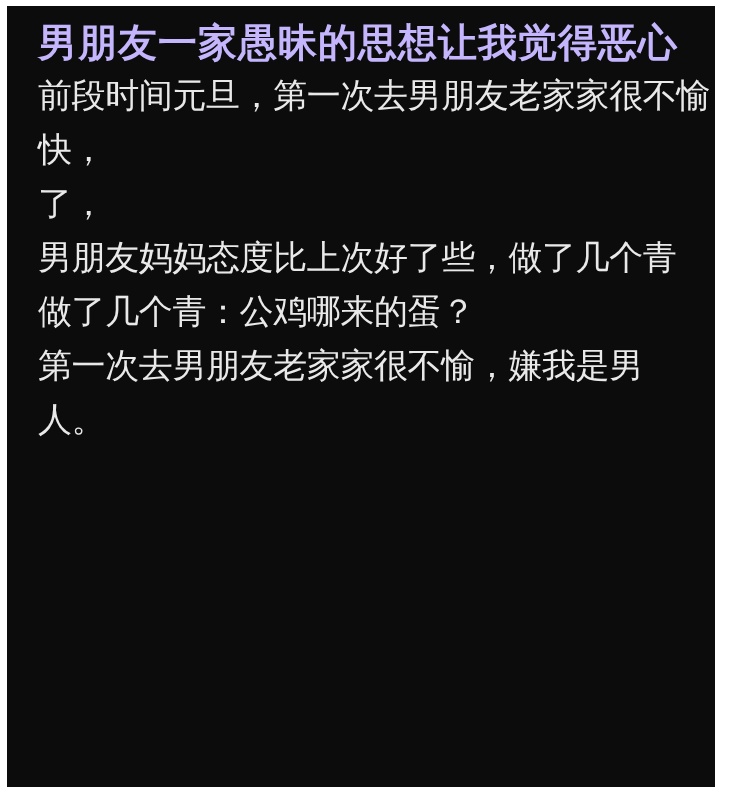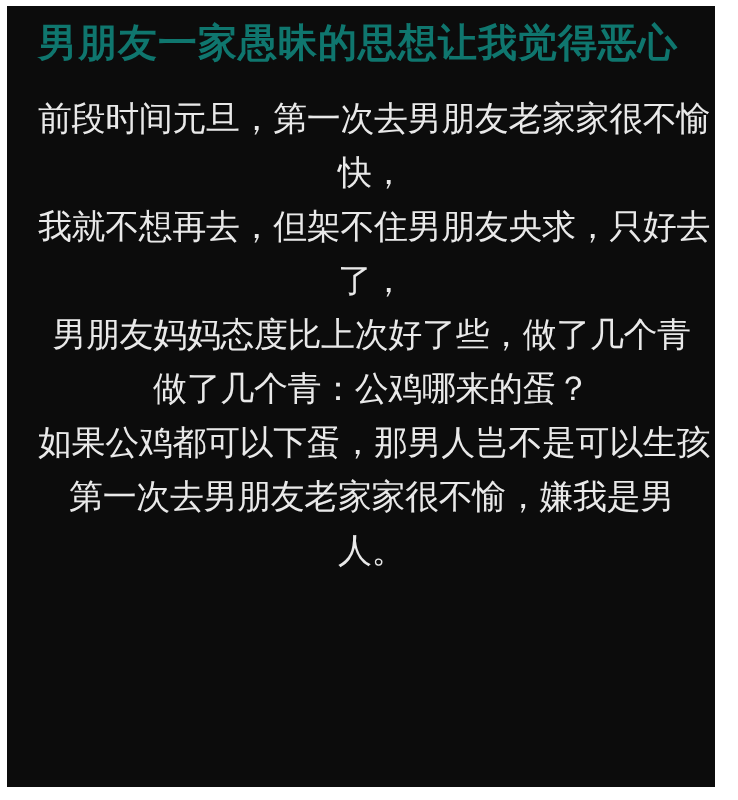--- a/index.html
+++ b/index.html
@@ -22,52 +22,49 @@
     left: 7px;
     top: 6px;
     width: 708px;
     height: 781px;
     background: #0c0c0c;
     box-sizing: border-box;
     padding: 13px 10px 0 31px;
     overflow: hidden;
   }
   .post-title {
-    color: #0f766e;
+    color: #c4b5fd;
     font-size: 39px;
     font-weight: 700;
     line-height: 48px;
     letter-spacing: 1px;
-    margin: 0 0 24px 0;
+    margin: 0 0 1px 0;
     white-space: nowrap;
   }
   .post-body {
     margin: 0;
   }
   .text-line {
     color: #e9e9e9;
     font-size: 34px;
     font-weight: 400;
     line-height: 54px;
     letter-spacing: -0.4px;
     white-space: nowrap;
-    text-align: center;
   }
 </style>
 </head>
 <body>
 
 <div class="page">
   <div class="post-card">
     <h1 class="post-title">男朋友一家愚昧的思想让我觉得恶心</h1>
     <div class="post-body">
         <div class="text-line">前段时间元旦，第一次去男朋友老家家很不愉</div>
         <div class="text-line">快，</div>
-        <div class="text-line">我就不想再去，但架不住男朋友央求，只好去</div>
         <div class="text-line">了，</div>
         <div class="text-line">男朋友妈妈态度比上次好了些，做了几个青</div>
         <div class="text-line">做了几个青：公鸡哪来的蛋？</div>
-        <div class="text-line">如果公鸡都可以下蛋，那男人岂不是可以生孩</div>
         <div class="text-line">第一次去男朋友老家家很不愉，嫌我是男</div>
         <div class="text-line">人。</div>
       </div>
   </div>
 </div>
 
 </body></html>

